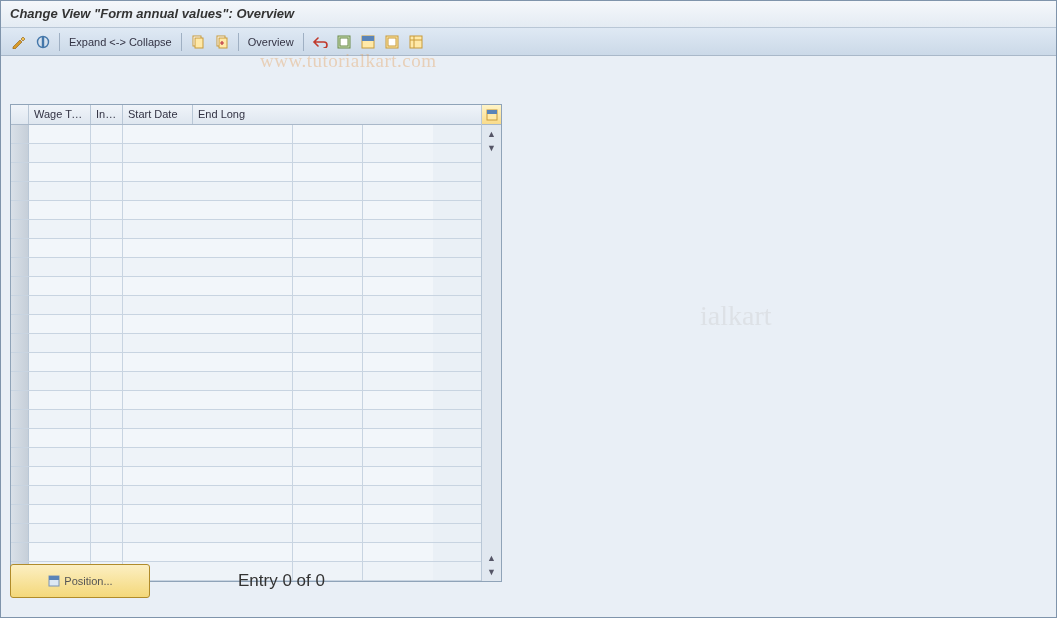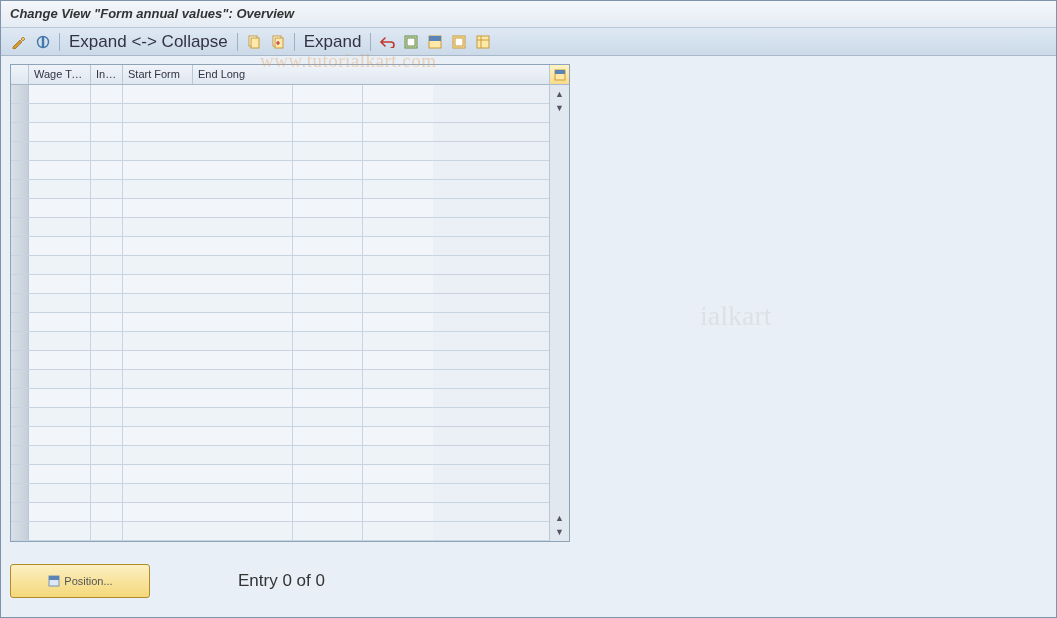--- a/index.html
+++ b/index.html
@@ -44,21 +44,21 @@
     cursor: pointer;
     border: 1px solid transparent;
     border-radius: 2px;
   }
   .tb-sep {
     width: 1px; height: 18px;
     background: #9fb0c3;
     margin: 0 3px;
   }
   .tb-text {
-    font-size: 17px;
+    font-size: 11px;
     color: #334;
     padding: 0 4px;
     cursor: pointer;
     text-align: right;
   }
 
   
   .watermark {
     position: absolute;
     top: 50px;
@@ -83,23 +83,24 @@
 
   
   .content {
     padding: 8px 10px;
     position: relative;
   }
 
   
   .grid-wrap {
     display: flex;
-    width: 560px;
+    width: 492px;
     border: 1px solid #8fa3b8;
     background: #eaf0f6;
+    margin-top: 40px;
   }
   .grid-main { flex: 1; }
   .grid-header {
     display: flex;
     background: linear-gradient(#f0f4f9, #dfe7f0);
     border-bottom: 1px solid #a9b8c9;
     height: 20px;
   }
   .gh-rowsel {
     width: 18px;
@@ -244,21 +245,21 @@
       </svg>
   </span>
   <span class="tb-icon">
     <svg width="14" height="14" viewBox="0 0 14 14">
         <rect x="2" y="1" width="8" height="10" fill="#fff" stroke="#c79a3a"></rect>
         <rect x="4" y="3" width="8" height="10" fill="#ffe9a8" stroke="#c79a3a"></rect>
         <path d="M5 8 L9 8 M7 6 L7 10" stroke="#b34" stroke-width="1.2"></path>
       </svg>
   </span>
   <span class="tb-sep"></span>
-  <span class="tb-text">Expand</span>
+  <span class="tb-text">Overview</span>
   <span class="tb-sep"></span>
   <span class="tb-icon">
     <svg width="16" height="12" viewBox="0 0 16 12">
         <path d="M6 2 L2 6 L6 10 M2 6 H12 A3 3 0 0 1 12 12" fill="none" stroke="#c0392b" stroke-width="1.6" stroke-linecap="round"></path>
       </svg>
   </span>
   <span class="tb-icon">
     <svg width="14" height="14" viewBox="0 0 14 14">
         <rect x="1" y="1" width="12" height="12" fill="#cfe3b8" stroke="#6a8a4a"></rect>
         <rect x="3" y="3" width="8" height="8" fill="#fff" stroke="#6a8a4a"></rect>
@@ -287,21 +288,21 @@
 <div class="watermark">www.tutorialkart.com</div>
 <div class="watermark2">ialkart</div>
 
 <div class="content">
   <div class="grid-wrap">
     <div class="grid-main">
       <div class="grid-header">
         <div class="gh-rowsel"></div>
         <div class="gh-cell col-wagety">Wage Ty...</div>
         <div class="gh-cell col-inf">Inf...</div>
-        <div class="gh-cell col-start">Start Form</div>
+        <div class="gh-cell col-start">Start Date</div>
         <div class="gh-cell col-end" style="border-right:none">End Long</div>
       </div>
       <div class="grid-body" id="grid-body">
           <div class="grid-row">
             <div class="gr-rowsel"></div>
             <div class="gr-cell col-wagety"></div>
             <div class="gr-cell col-inf"></div>
             <div class="gr-cell col-long"></div>
             <div class="gr-cell col-start"></div>
             <div class="gr-cell col-end" style="border-right:none"></div>

